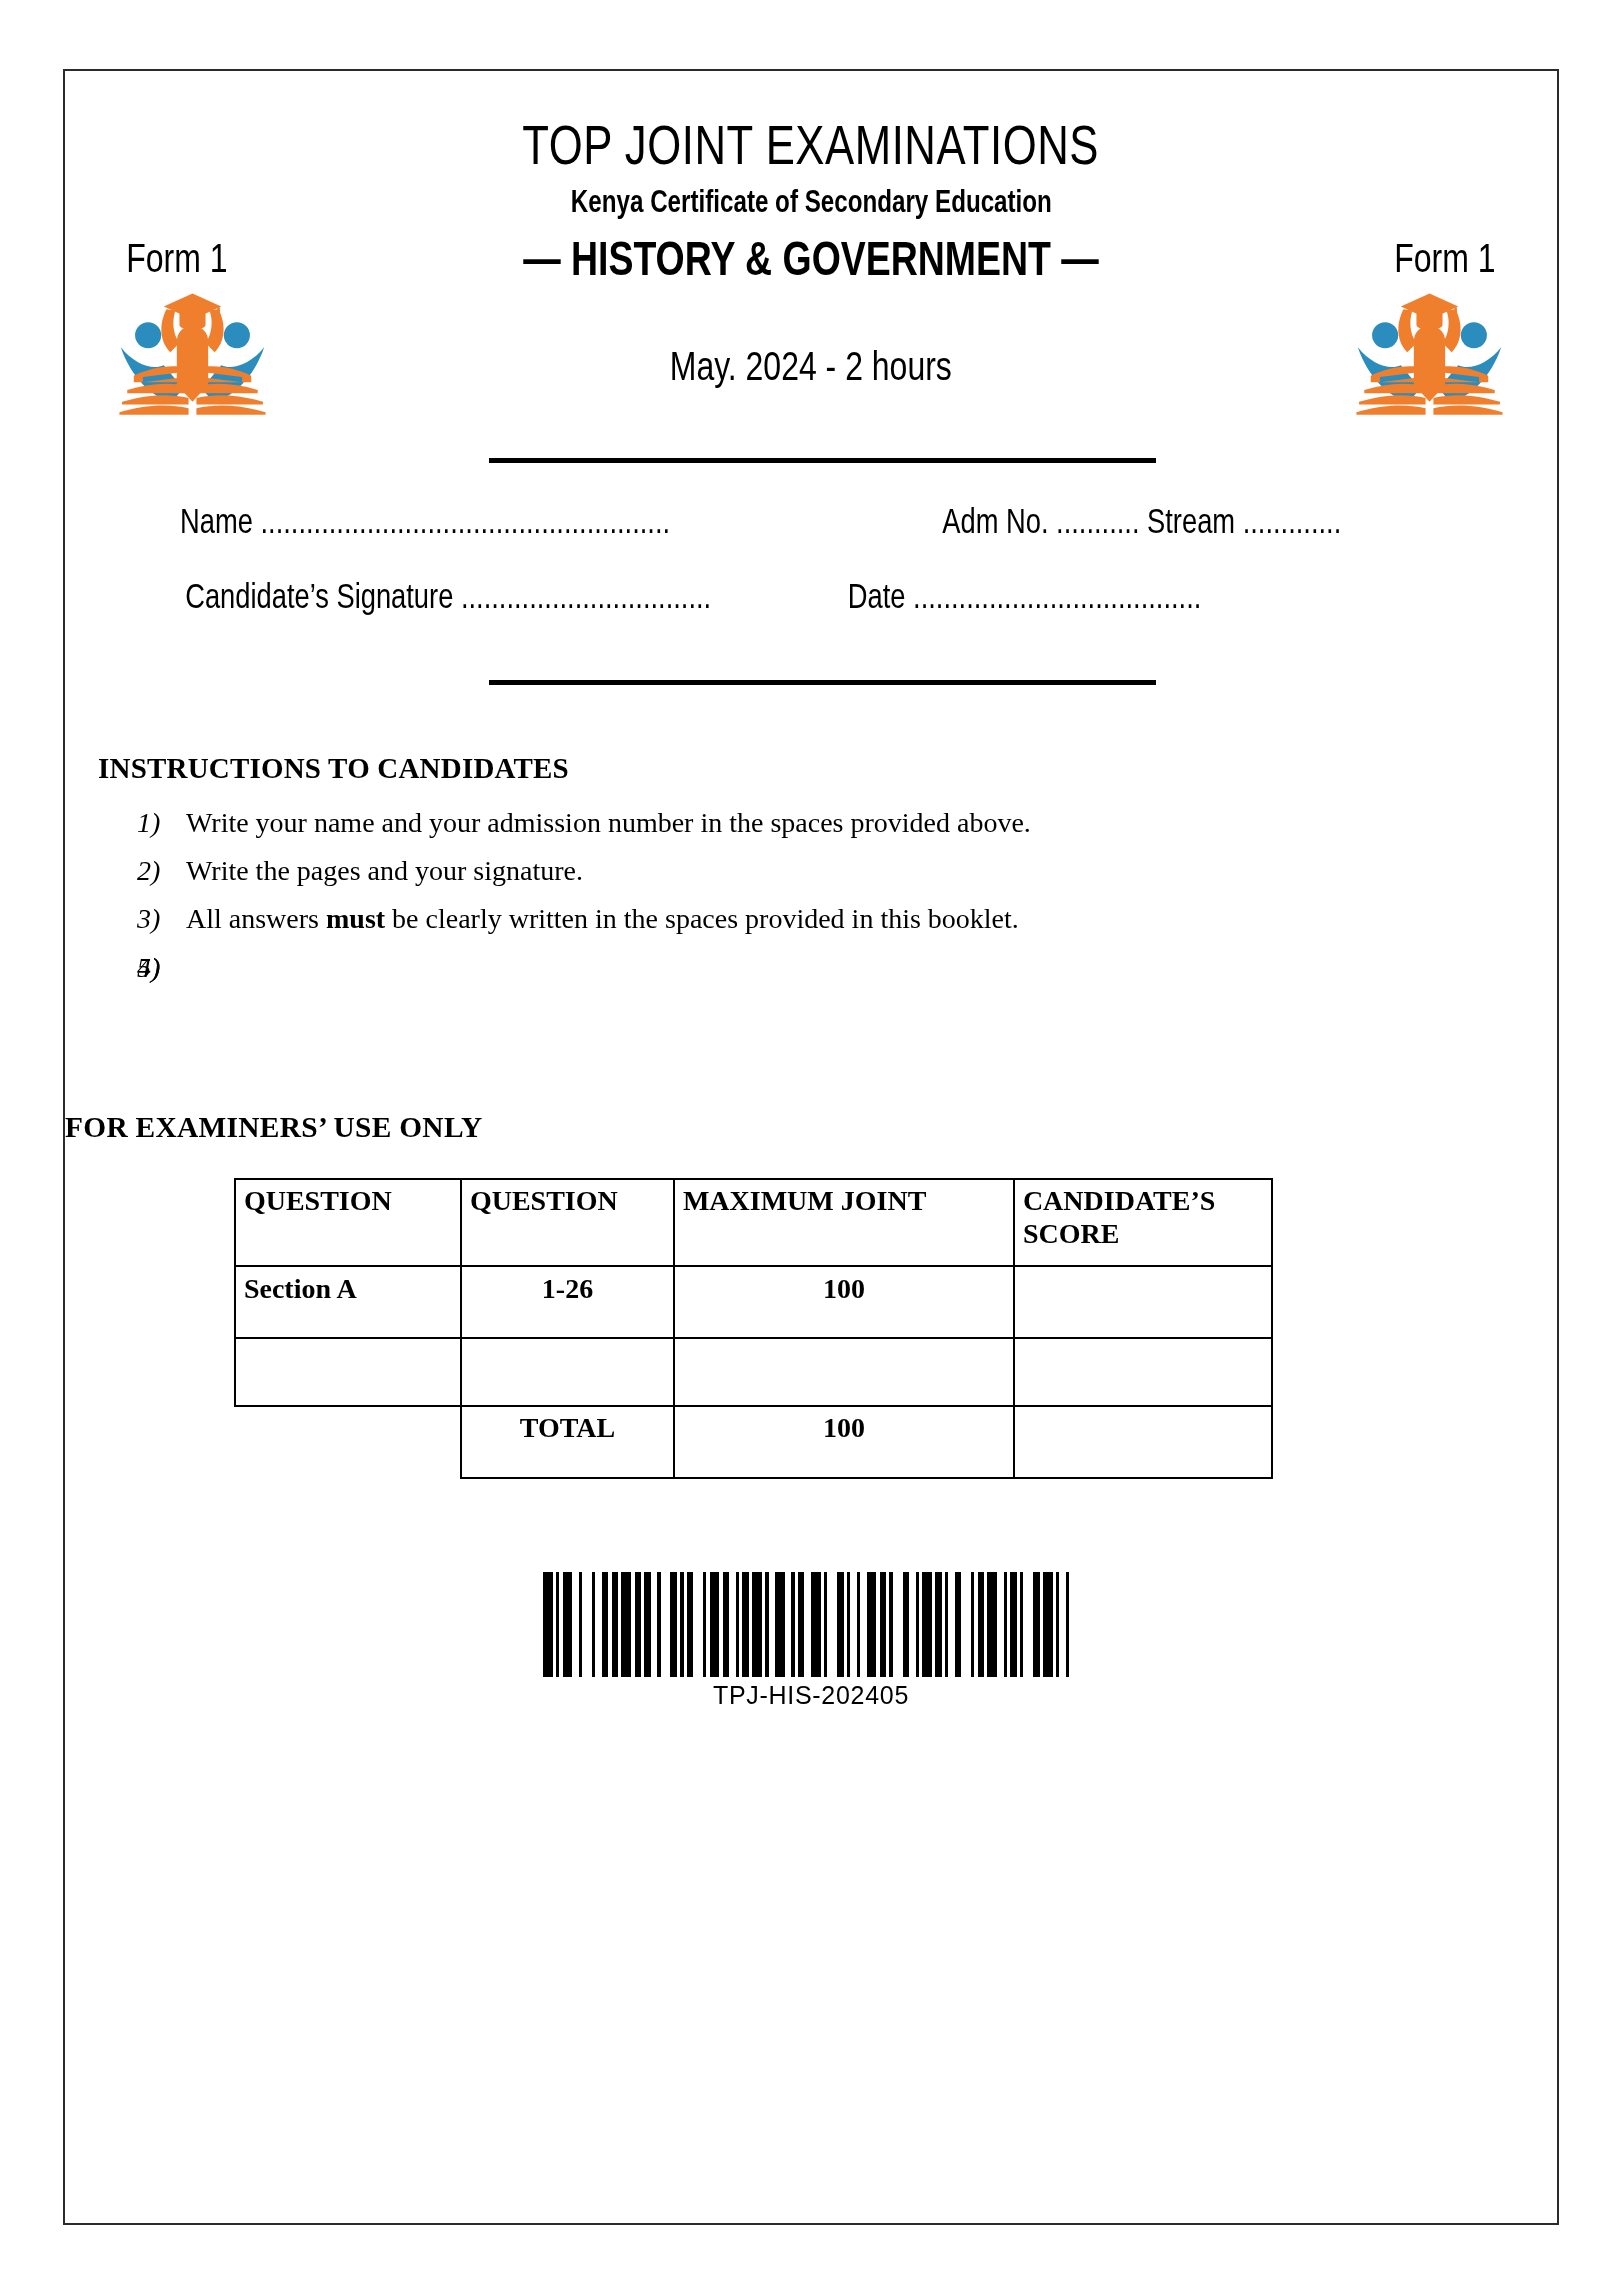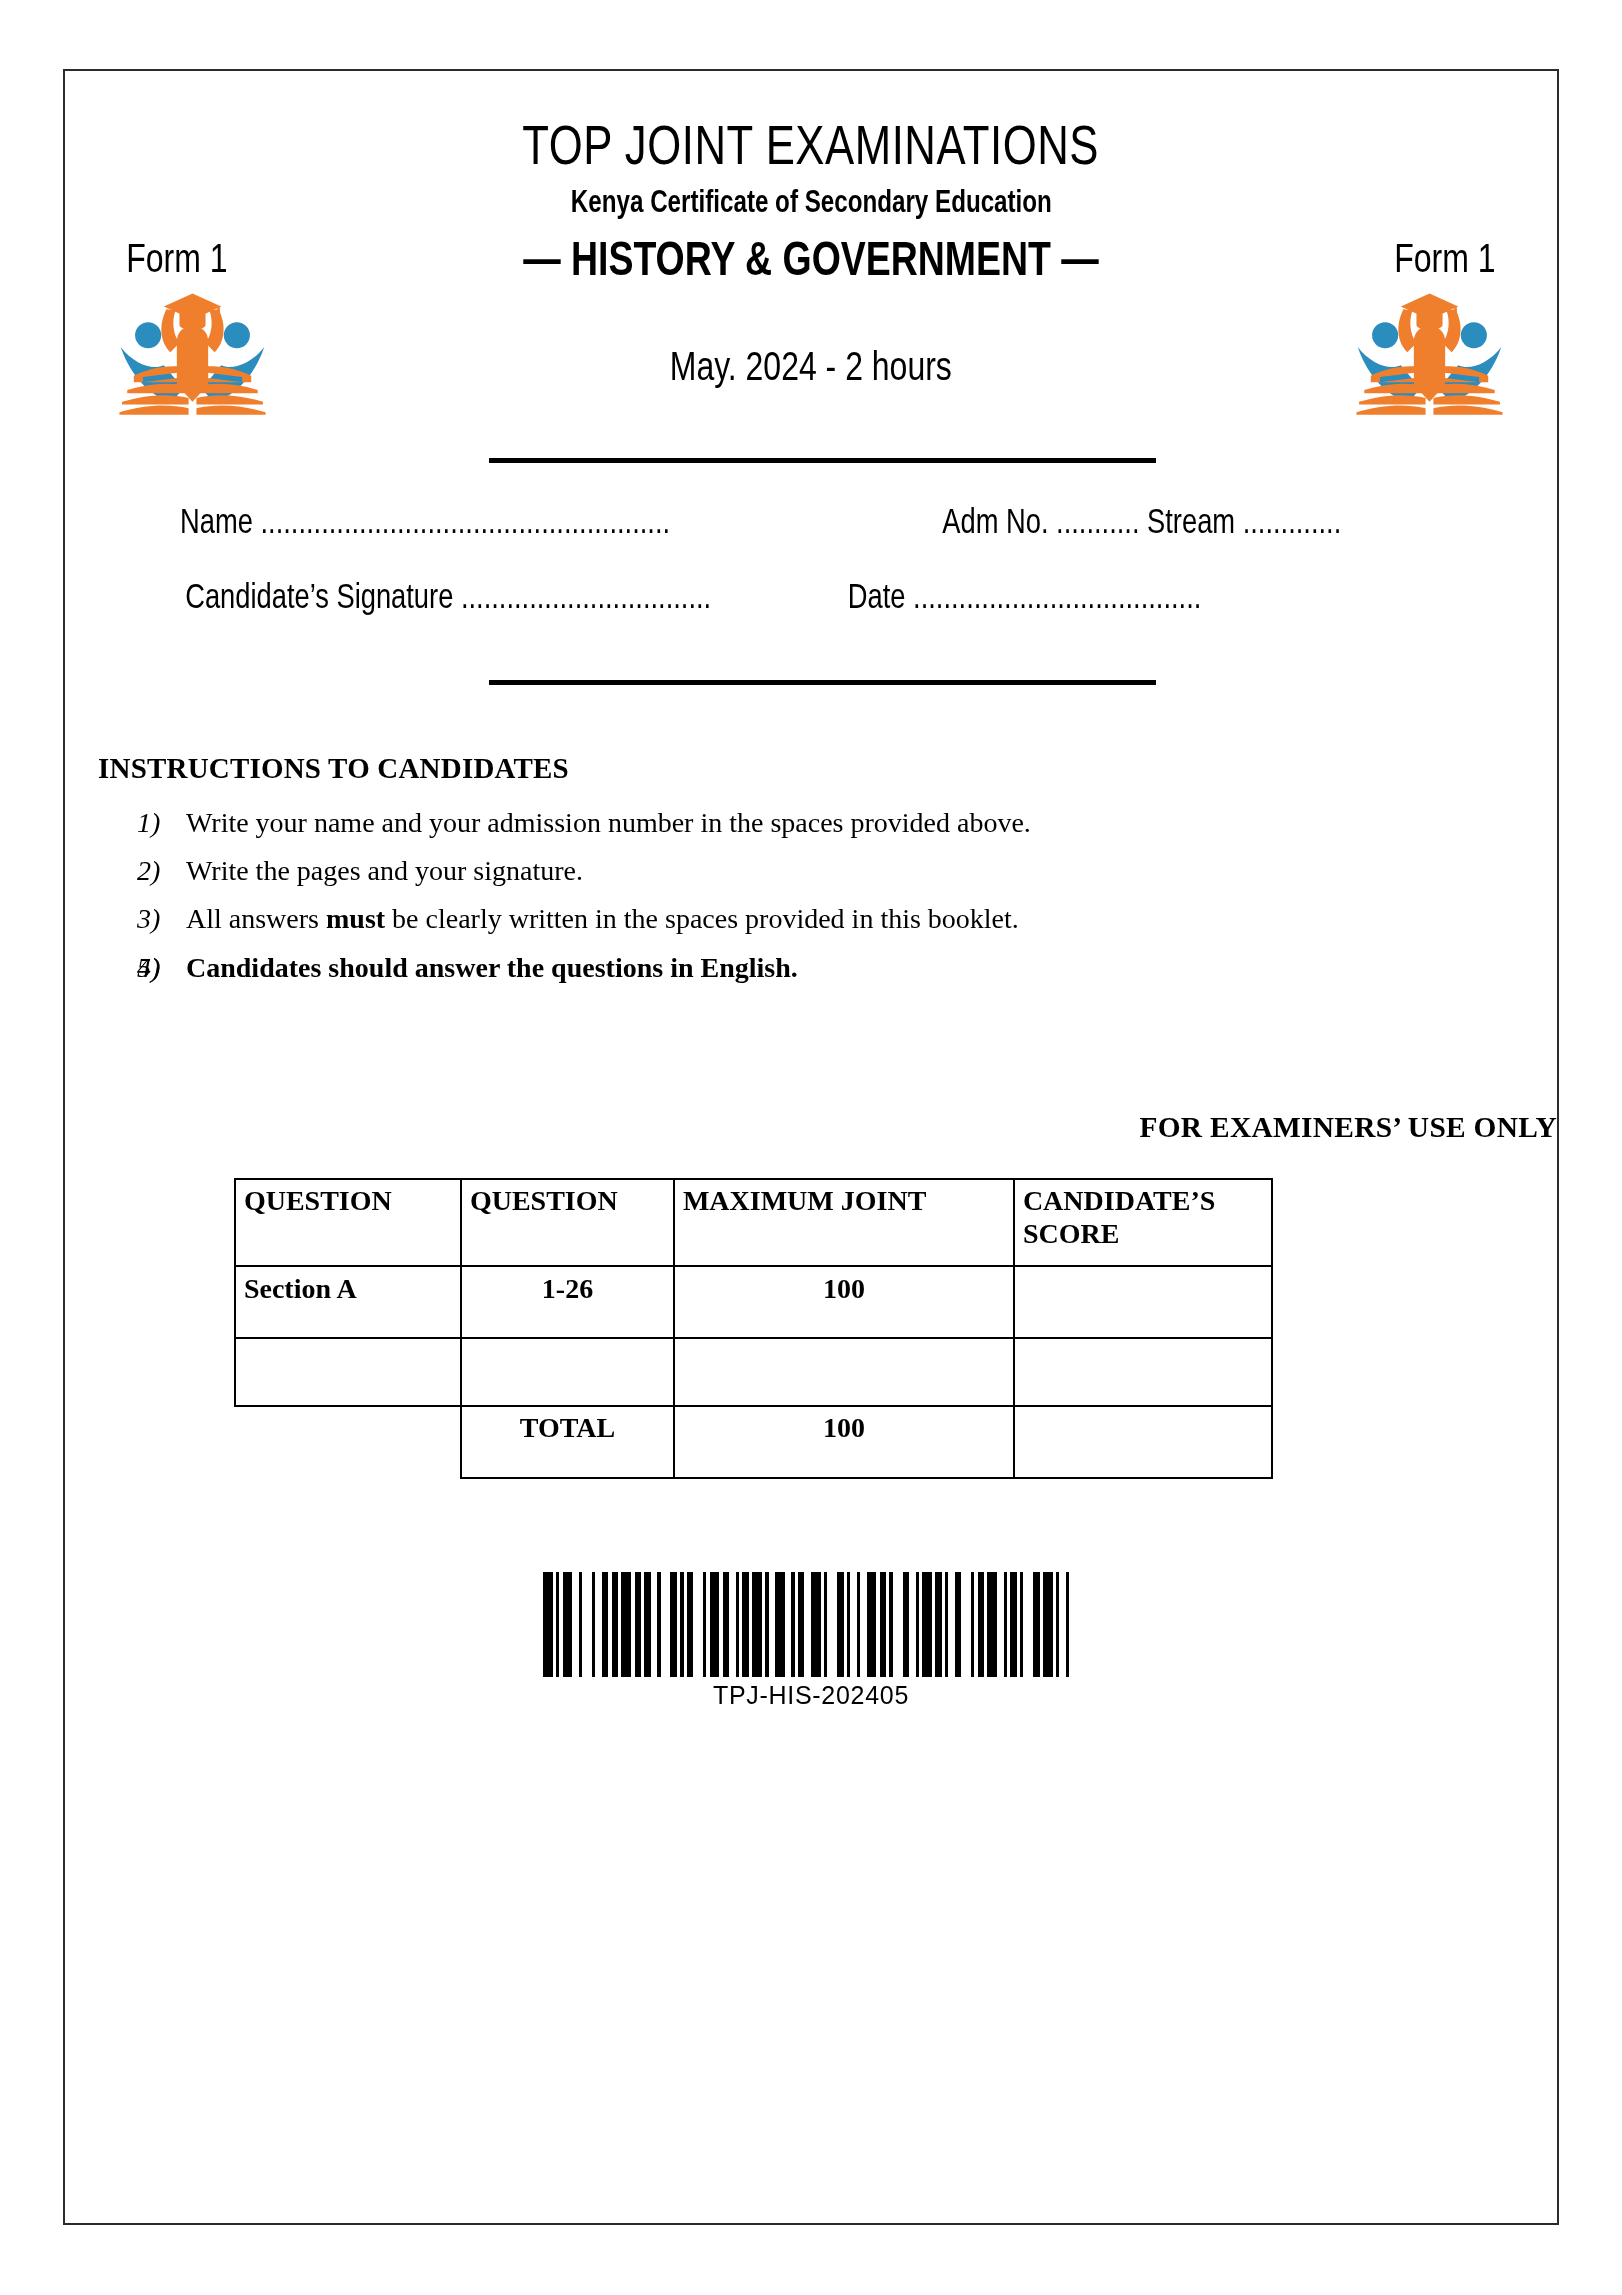--- a/index.html
+++ b/index.html
@@ -189,21 +189,21 @@
     font-size: 28px;
   }
   .instr-item b { font-weight: 700; }
   .instr-item.all-bold { font-weight: 700; }
 
   
   #examiners-heading {
     position: absolute;
     left: 0; right: 0;
     top: 1040px;
-    text-align: right;
+    text-align: left;
     font-size: 29.4px;
     font-weight: 700;
     color: #000;
     letter-spacing: 0.3px;
   }
 
   #examiners-table {
     position: absolute;
     left: 169px;
     top: 1107px;
@@ -389,21 +389,20 @@
         <span class="instr-num">3)</span>
         <span>All answers <b>must</b> be clearly written in the spaces provided in this booklet.</span>
       </div>
 
       <div class="instr-item">
         <span class="instr-num">4)</span>
       </div>
 
       <div class="instr-item all-bold">
         <span class="instr-num" style="font-weight:400">5)</span>
-        <span>Candidates should answer the questions in English.</span>
       </div>
     </div>
 
     <div id="examiners-heading">FOR EXAMINERS’ USE ONLY</div>
 
     <table id="examiners-table">
       <colgroup>
         <col class="col-section">
           <col class="col-question">
           <col class="col-max">

